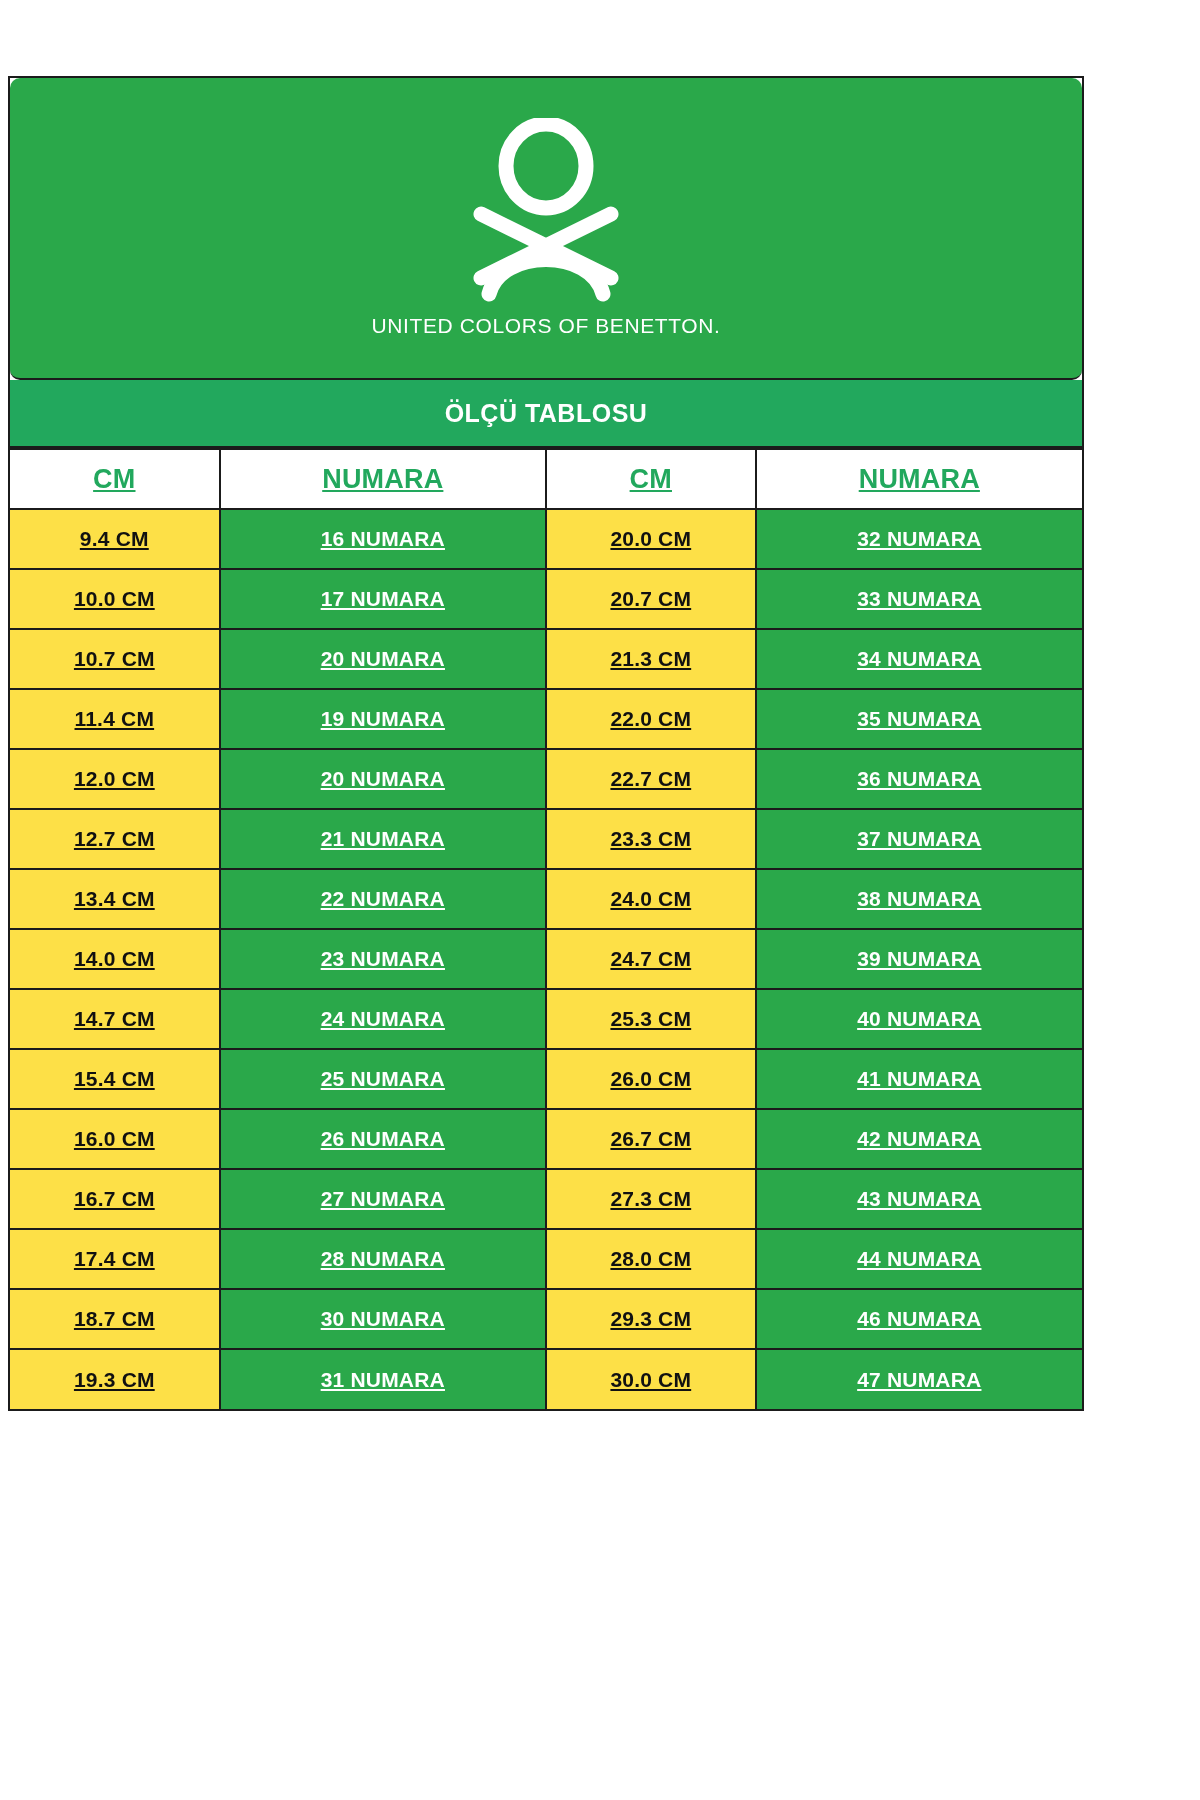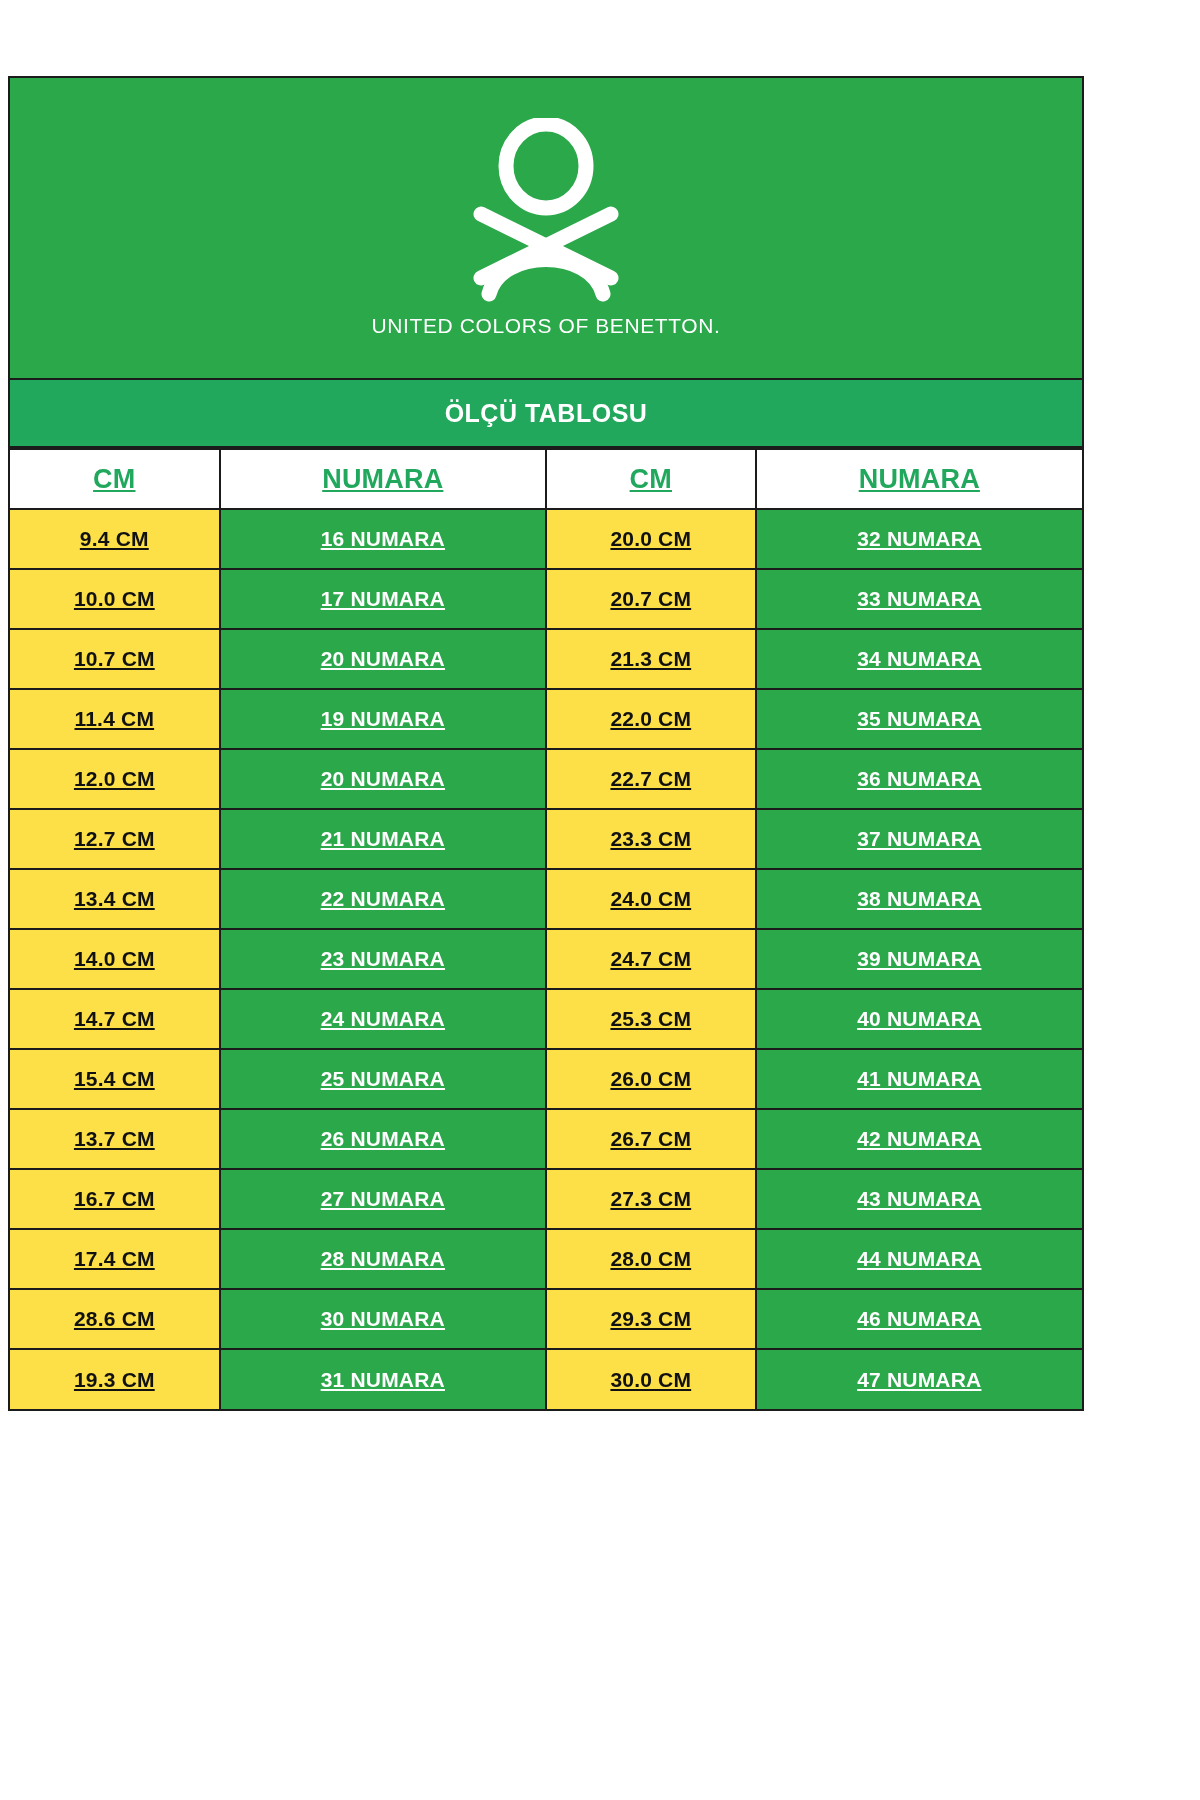--- a/index.html
+++ b/index.html
@@ -32,20 +32,21 @@
   
   .logo-band {
     background: #2aa84a;
     border-bottom: 2px solid #1b1b1b;
     height: 302px;
     display: flex;
     flex-direction: column;
     align-items: center;
     justify-content: center;
     box-sizing: border-box;
+    border-radius: 10px;
   }
 
   .logo-mark {
     width: 150px;
     height: 190px;
     display: block;
   }
 
   .logo-wordmark {
     color: #ffffff;
@@ -215,39 +216,39 @@
             <td class="cm-cell"><span class="cell-inner">25.3 CM</span></td>
             <td class="num-cell"><span class="cell-inner">40 NUMARA</span></td>
           </tr>
         <tr>
             <td class="cm-cell"><span class="cell-inner">15.4 CM</span></td>
             <td class="num-cell"><span class="cell-inner">25 NUMARA</span></td>
             <td class="cm-cell"><span class="cell-inner">26.0 CM</span></td>
             <td class="num-cell"><span class="cell-inner">41 NUMARA</span></td>
           </tr>
         <tr>
-            <td class="cm-cell"><span class="cell-inner">13.7 CM</span></td>
+            <td class="cm-cell"><span class="cell-inner">16.0 CM</span></td>
             <td class="num-cell"><span class="cell-inner">26 NUMARA</span></td>
             <td class="cm-cell"><span class="cell-inner">26.7 CM</span></td>
             <td class="num-cell"><span class="cell-inner">42 NUMARA</span></td>
           </tr>
         <tr>
             <td class="cm-cell"><span class="cell-inner">16.7 CM</span></td>
             <td class="num-cell"><span class="cell-inner">27 NUMARA</span></td>
             <td class="cm-cell"><span class="cell-inner">27.3 CM</span></td>
             <td class="num-cell"><span class="cell-inner">43 NUMARA</span></td>
           </tr>
         <tr>
             <td class="cm-cell"><span class="cell-inner">17.4 CM</span></td>
             <td class="num-cell"><span class="cell-inner">28 NUMARA</span></td>
             <td class="cm-cell"><span class="cell-inner">28.0 CM</span></td>
             <td class="num-cell"><span class="cell-inner">44 NUMARA</span></td>
           </tr>
         <tr>
-            <td class="cm-cell"><span class="cell-inner">28.6 CM</span></td>
+            <td class="cm-cell"><span class="cell-inner">18.7 CM</span></td>
             <td class="num-cell"><span class="cell-inner">30 NUMARA</span></td>
             <td class="cm-cell"><span class="cell-inner">29.3 CM</span></td>
             <td class="num-cell"><span class="cell-inner">46 NUMARA</span></td>
           </tr>
         <tr>
             <td class="cm-cell"><span class="cell-inner">19.3 CM</span></td>
             <td class="num-cell"><span class="cell-inner">31 NUMARA</span></td>
             <td class="cm-cell"><span class="cell-inner">30.0 CM</span></td>
             <td class="num-cell"><span class="cell-inner">47 NUMARA</span></td>
           </tr>

